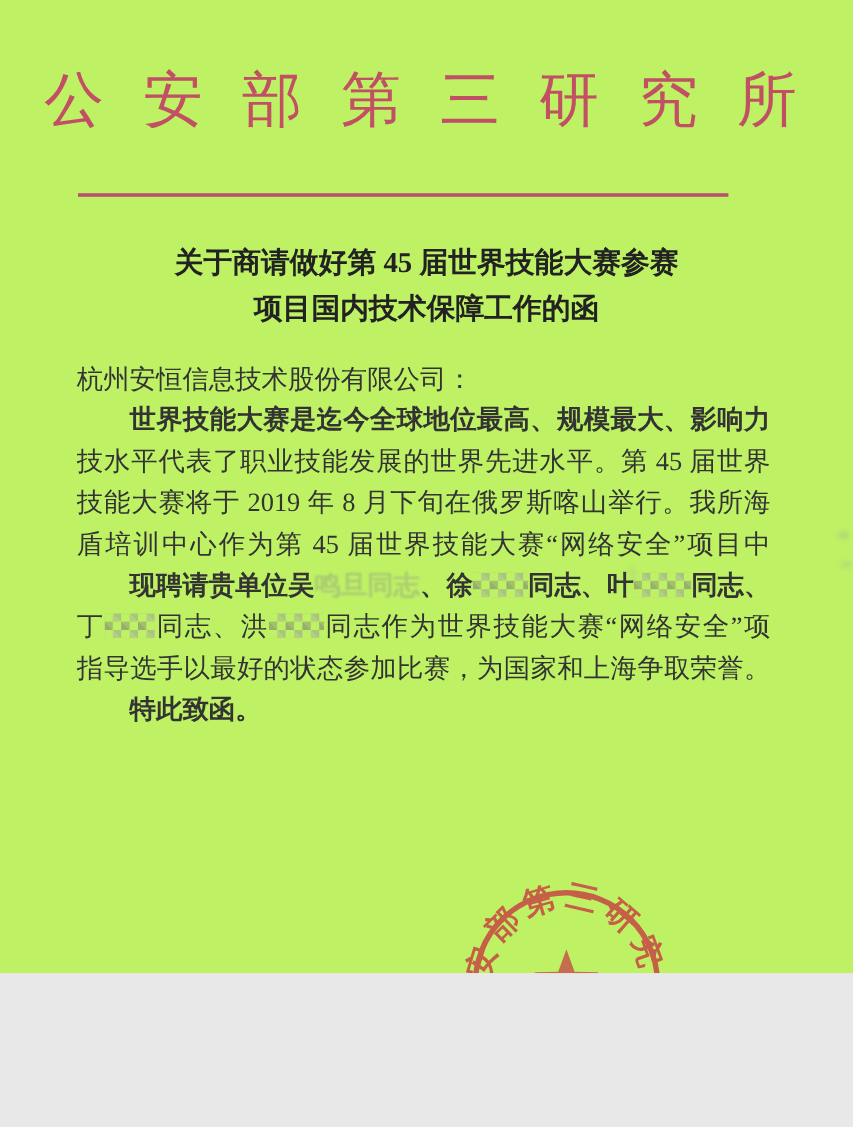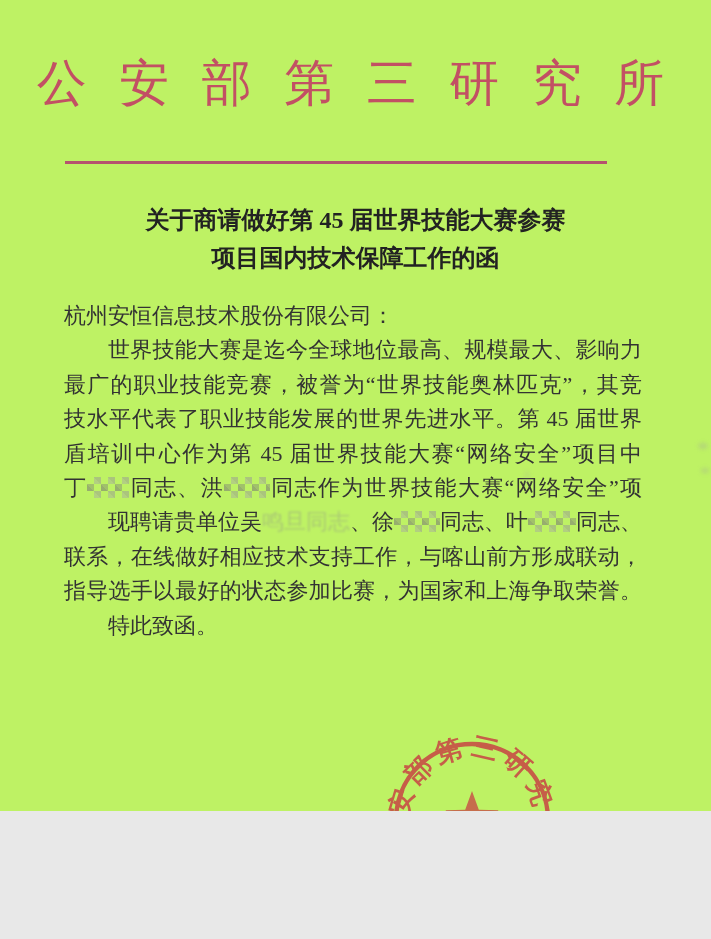--- a/index.html
+++ b/index.html
@@ -31,21 +31,21 @@
     text-align:center;font-weight:bold;
     font-size:24px;line-height:38px;color:#222;
   }
   
   .body{
     position:absolute;top:299px;left:64px;width:578px;
     font-size:22px;line-height:34.4px;color:#333;
   }
   .bl{height:34.4px;white-space:nowrap;}
   .bl.j{white-space:normal;text-align:justify;text-align-last:justify;}
-  .bl.indent{text-indent:44px;}
+  .bl.indent{text-indent:44px;font-weight:bold;}
   
   .faded{
     color:#8a8a8a;opacity:.38;filter:blur(1px);
   }
   .faded-contact{
     color:#909090;opacity:.30;filter:blur(1.3px);
     background:rgba(208,208,208,.38);border-radius:3px;padding:0 3px;
   }
   .dim{color:#777;opacity:.6;}
   .mosaic{
@@ -88,31 +88,30 @@
 
   <div class="title">
     <div>关于商请做好第 45 届世界技能大赛参赛</div>
     <div>项目国内技术保障工作的函</div>
   </div>
 
   <div class="body">
     <div class="bl">杭州安恒信息技术股份有限公司：</div>
 
     <div class="bl j indent">世界技能大赛是迄今全球地位最高、规模最大、影响力</div>
-    <div class="bl j">最广的职业技能竞赛，被誉为“世界技能奥林匹克”，其竞</div>
     <div class="bl j">技水平代表了职业技能发展的世界先进水平。第 45 届世界</div>
+    <div class="bl j">技能大赛将于 2019 年 8 月下旬在俄罗斯喀山举行。我所海</div>
     <div class="bl j">盾培训中心作为第 45 届世界技能大赛“网络安全”项目中</div>
+
+    <div class="bl j indent"><span>现聘请贵单位吴</span><span class="faded">鸣旦同志</span><span>、徐</span><span class="mosaic" style="width:46px"></span><span>同志、叶</span><span class="mosaic" style="width:48px"></span><span>同志、</span></div>
 
     <div class="bl j"><span>丁</span><span class="mosaic" style="width:42px"></span><span>同志、洪</span><span class="mosaic" style="width:46px"></span><span>同志作为世界技能大赛“网络安全”项</span></div>
 
-    <div class="bl j indent"><span>现聘请贵单位吴</span><span class="faded">鸣旦同志</span><span>、徐</span><span class="mosaic" style="width:46px"></span><span>同志、叶</span><span class="mosaic" style="width:48px"></span><span>同志、</span></div>
 
 
-
-    <div class="bl j">联系，在线做好相应技术支持工作，与喀山前方形成联动，</div>
     <div class="bl j">指导选手以最好的状态参加比赛，为国家和上海争取荣誉。</div>
 
     <div class="bl indent">特此致函。</div>
   </div>
 
   <div class="sig">公安部第三研究所</div>
   <div class="date">2019 年 8 月 8 日</div>
 
   <svg class="seal" viewBox="0 0 172 172" xmlns="http://www.w3.org/2000/svg">
     <defs>

